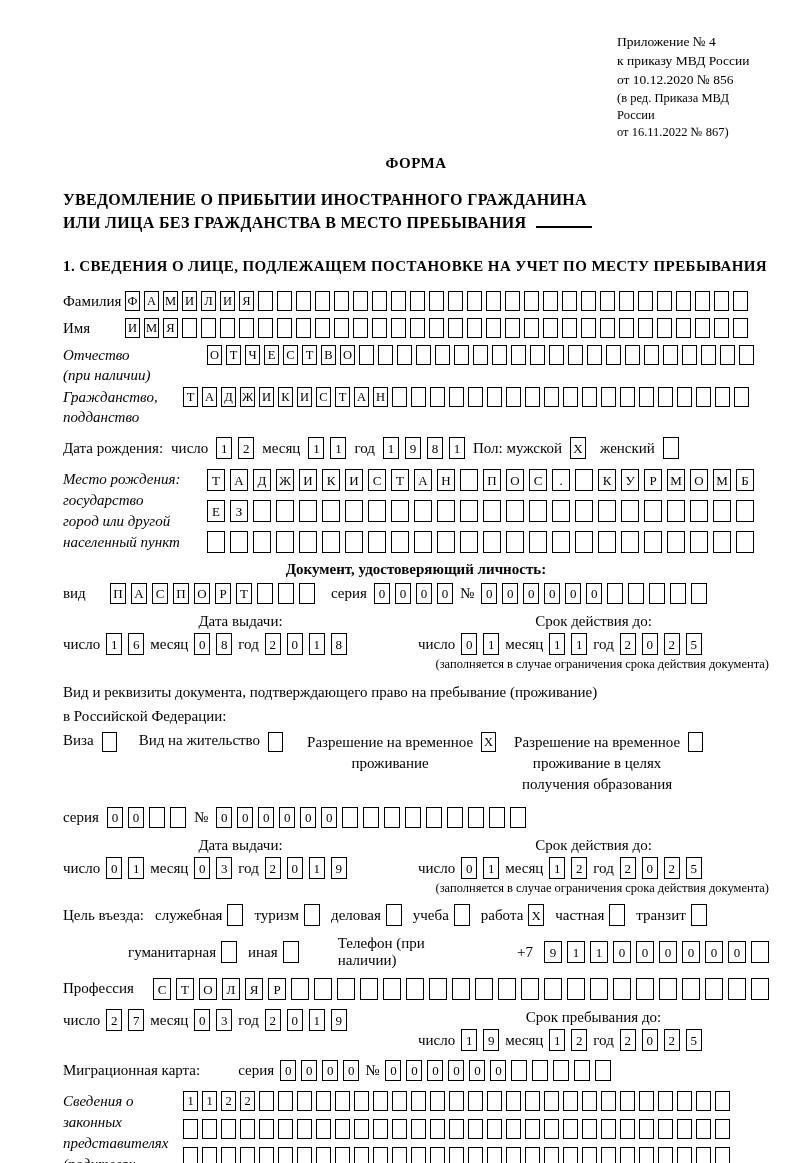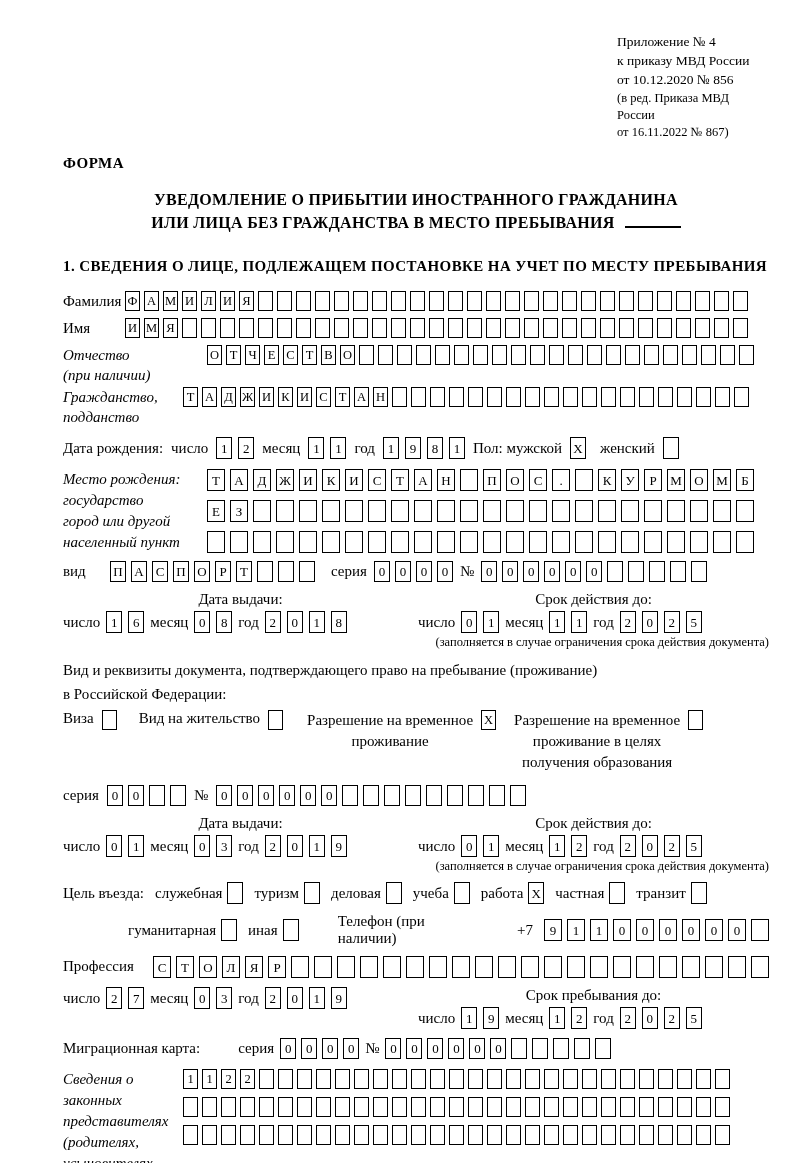--- a/index.html
+++ b/index.html
@@ -3,23 +3,23 @@
 <meta charset="utf-8">
 <style>
   html,body{margin:0;padding:0;background:#fff;}
   body{width:800px;height:1163px;overflow:hidden;color:#000;
        font-family:"Liberation Serif","DejaVu Serif",serif;font-size:15px;}
   .page{box-sizing:border-box;width:799px;height:1163px;padding:32px 30px 0 63px;}
 
   
   .hdr{margin-left:554px;font-size:13.5px;line-height:19px;}
   .hdr .rev{font-size:12.5px;line-height:17px;margin-top:1px;}
-  .forma{text-align:left;font-weight:bold;font-size:15px;margin-top:14px;letter-spacing:.5px;}
-
-  .title{margin-top:16px;text-align:center;font-weight:bold;font-size:16px;line-height:23px;letter-spacing:.3px;}
+  .forma{text-align:center;font-weight:bold;font-size:15px;margin-top:14px;letter-spacing:.5px;}
+
+  .title{margin-top:16px;text-align:left;font-weight:bold;font-size:16px;line-height:23px;letter-spacing:.3px;}
   .title .uline{display:inline-block;width:56px;border-bottom:2px solid #000;margin-left:10px;}
   .sect{margin-top:24px;font-weight:bold;font-size:15px;letter-spacing:.4px;margin-bottom:16px;}
 
   
   .row{display:flex;align-items:flex-start;margin-bottom:7px;}
   .lab{flex:none;line-height:20px;white-space:nowrap;}
   .lab.two{white-space:normal;font-style:italic;}
 
   
   .cells{display:flex;gap:4px;flex:none;}
@@ -336,20 +336,21 @@
           <span class="cell"></span>
           <span class="cell"></span>
           <span class="cell"></span>
           <span class="cell"></span>
           <span class="cell"></span>
           <span class="cell"></span>
         </span>
     </span>
   </div>
 
+  <div style="text-align:center;font-weight:bold;margin-bottom:5px">Документ, удостоверяющий личность:</div>
 
   <div class="dgroup" style="margin-bottom:9px;gap:7px">
     <span style="width:40px">вид</span>
     <span class="cells mid">
         <span class="cell">П</span>
         <span class="cell">А</span>
         <span class="cell">С</span>
         <span class="cell">П</span>
         <span class="cell">О</span>
         <span class="cell">Р</span>

